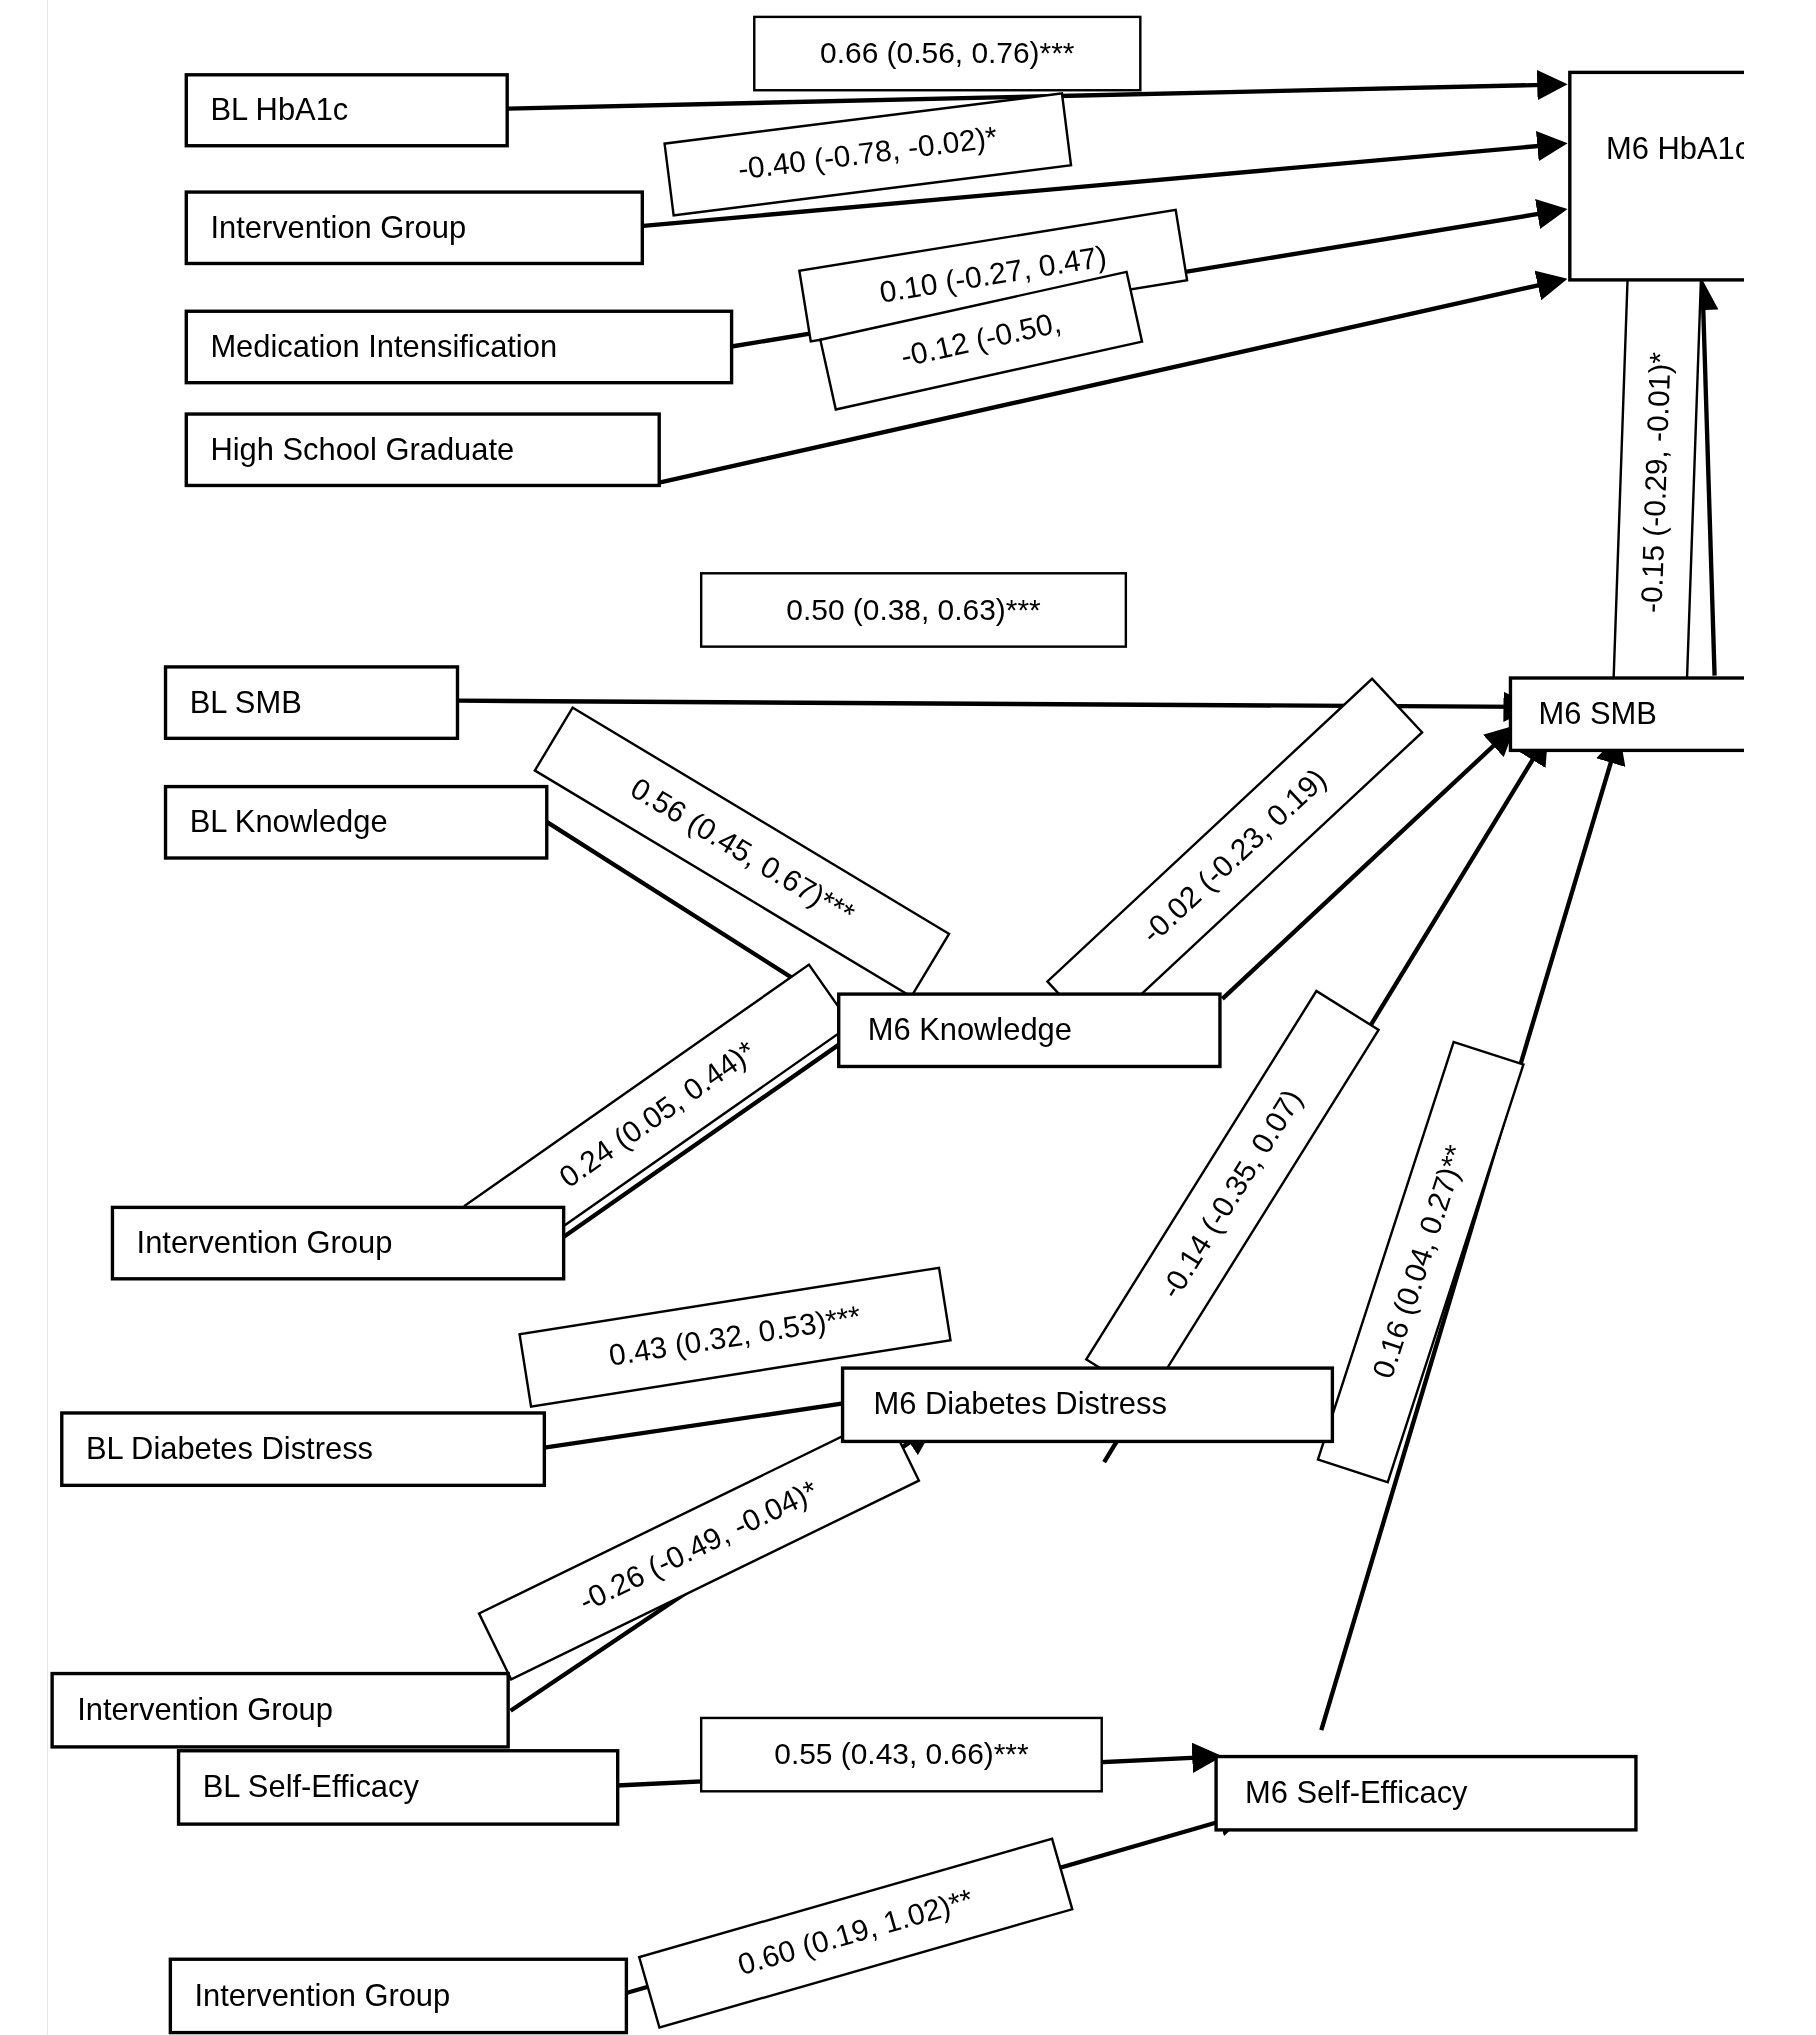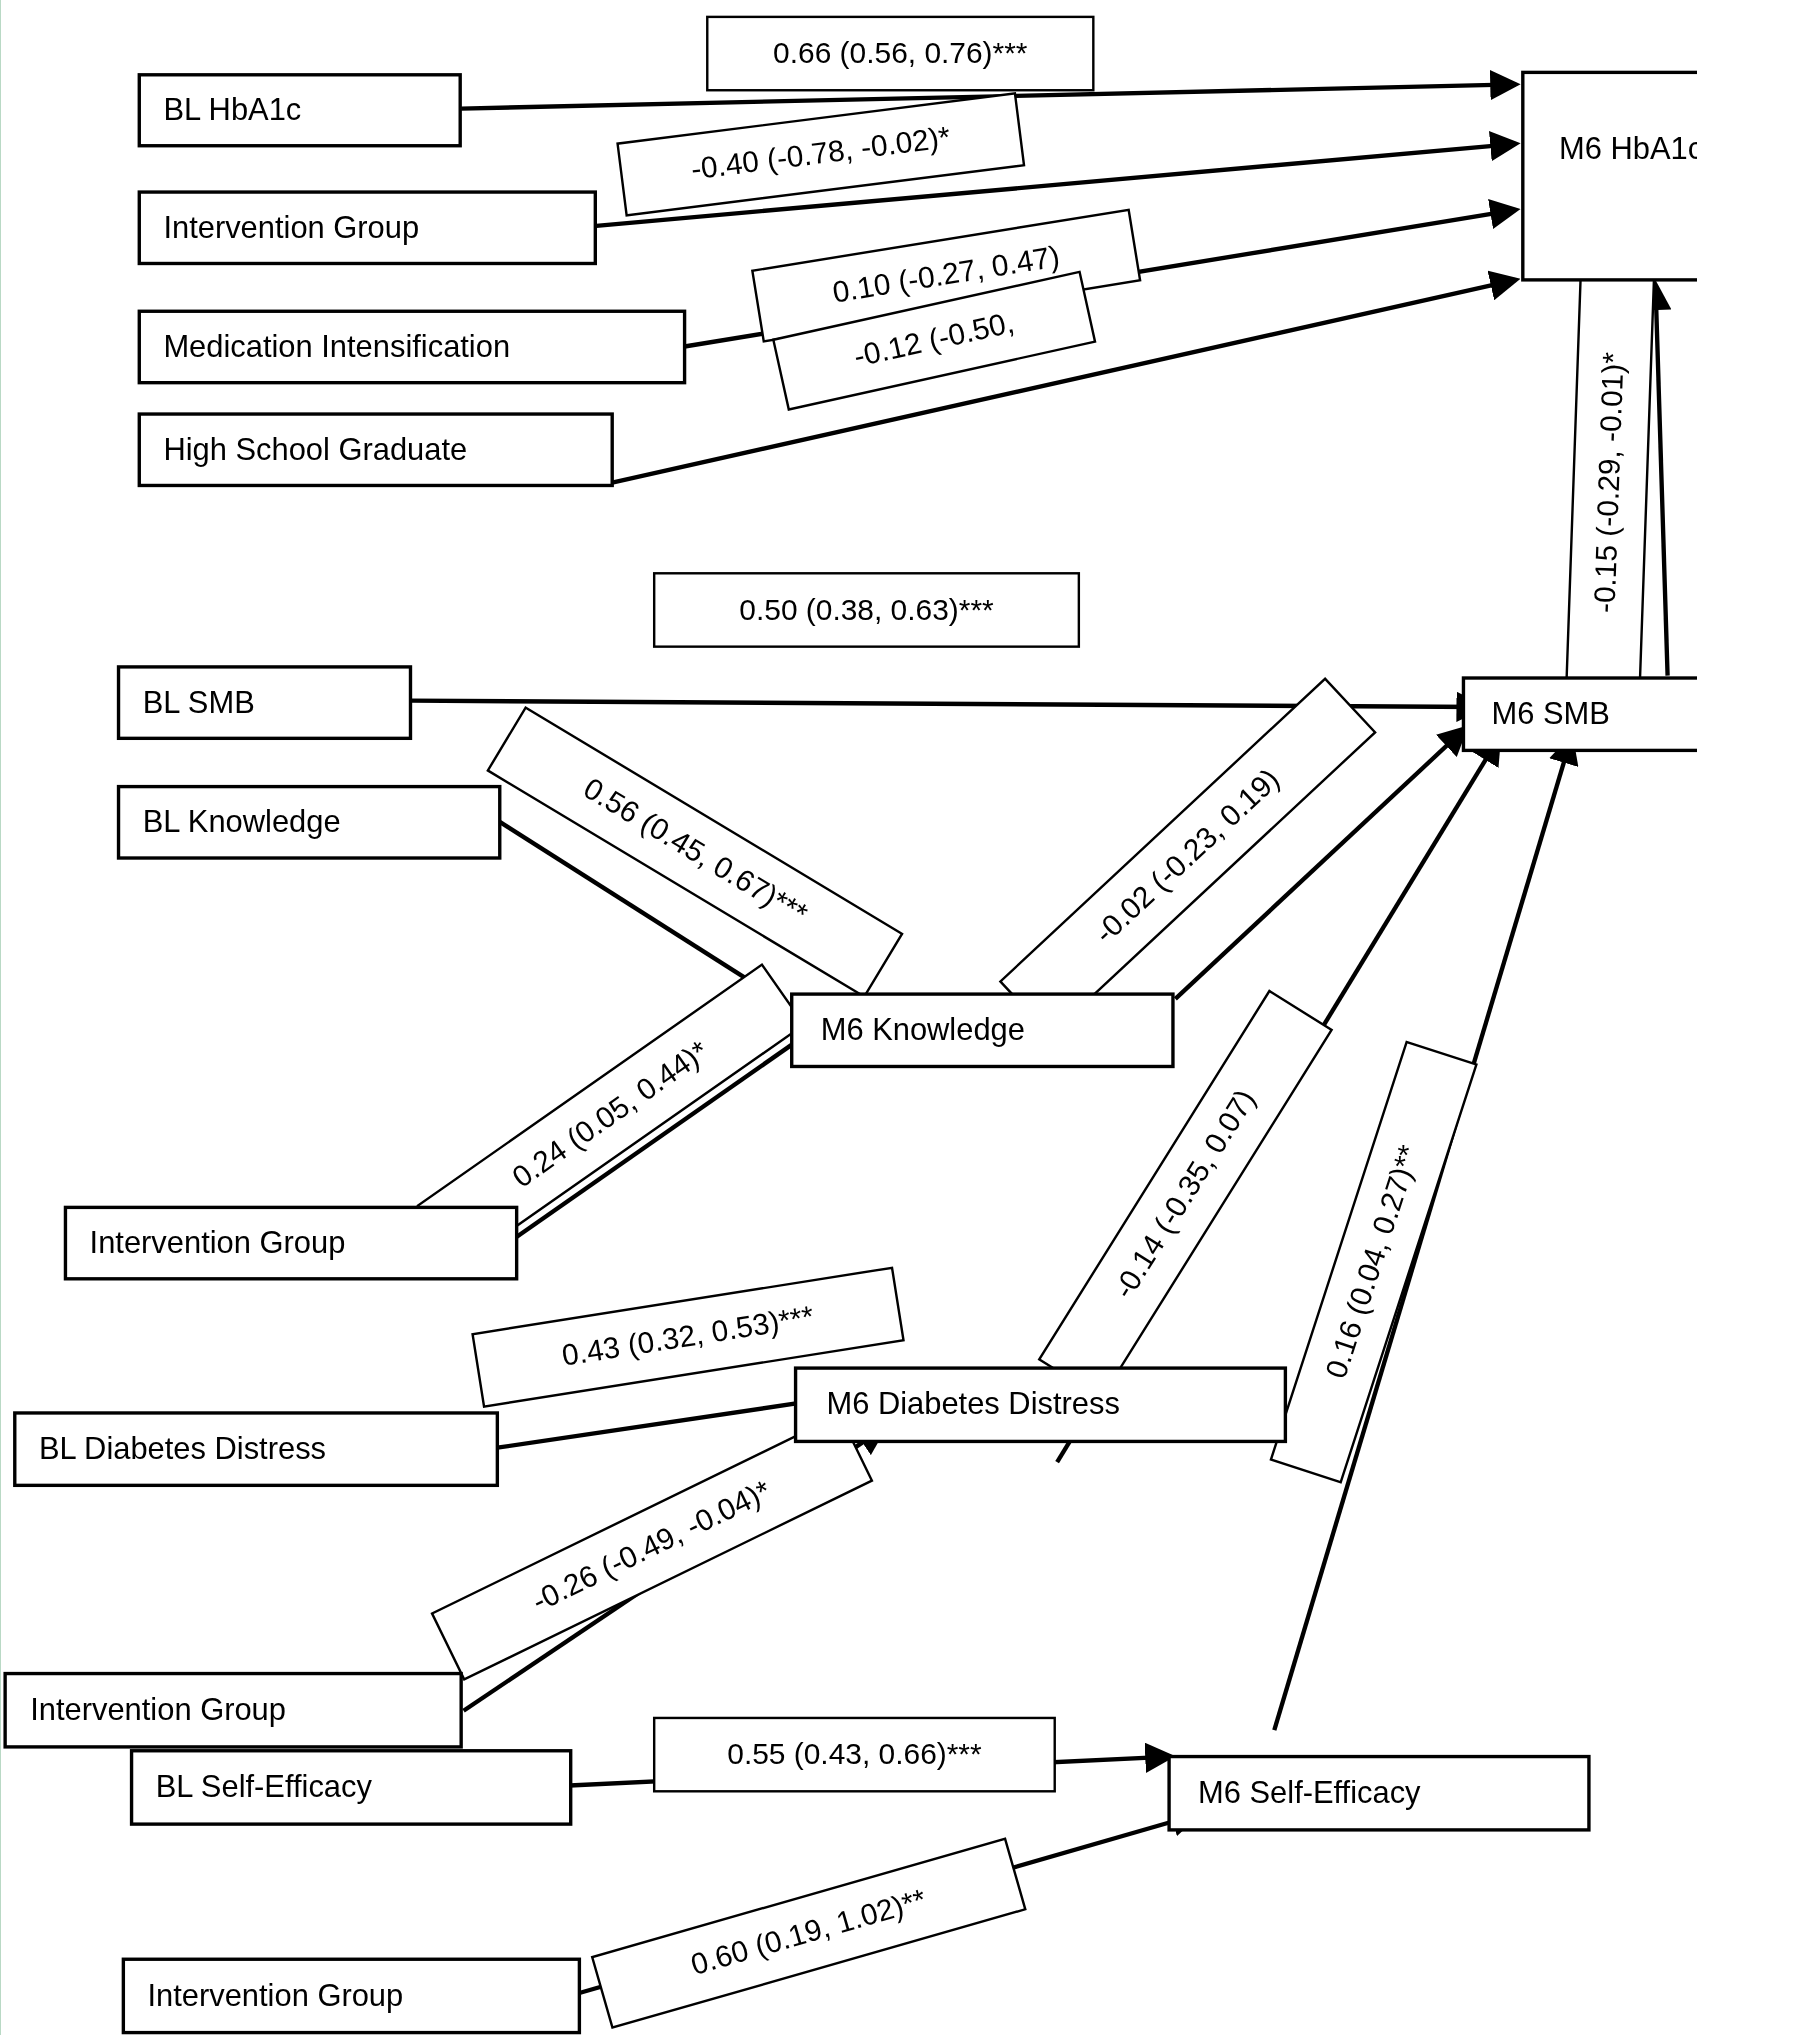--- a/index.html
+++ b/index.html
@@ -7,22 +7,23 @@
     padding: 0;
     background: #ffffff;
   }
   body {
     font-family: "Liberation Sans", sans-serif;
   }
   #diagram-root {
     position: relative;
     width: 1697px;
     height: 2035px;
-    background: #15803d;
+    background: #eab308;
     overflow: hidden;
+    margin-left: 47px;
   }
   svg#path-diagram {
     display: block;
     width: 1817px;
     height: 2035px;
   }
   .node-rect {
     fill: #ffffff;
     stroke: #000000;
     stroke-width: 7;

